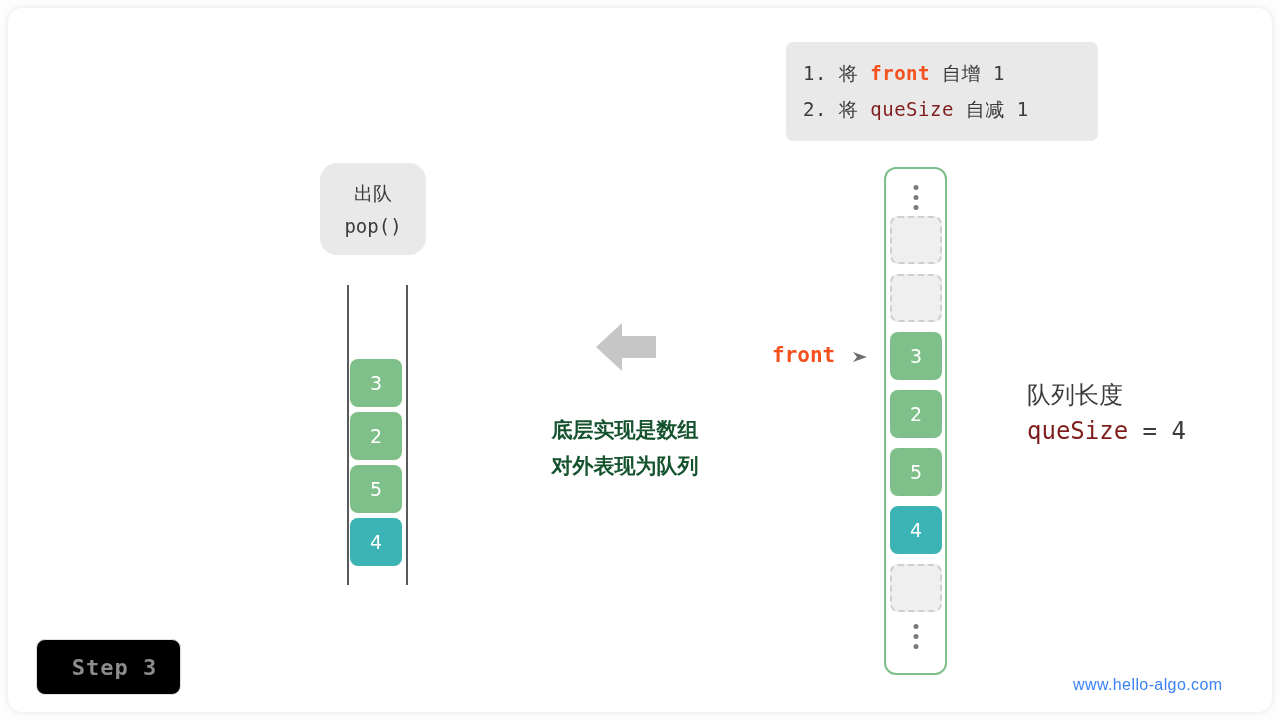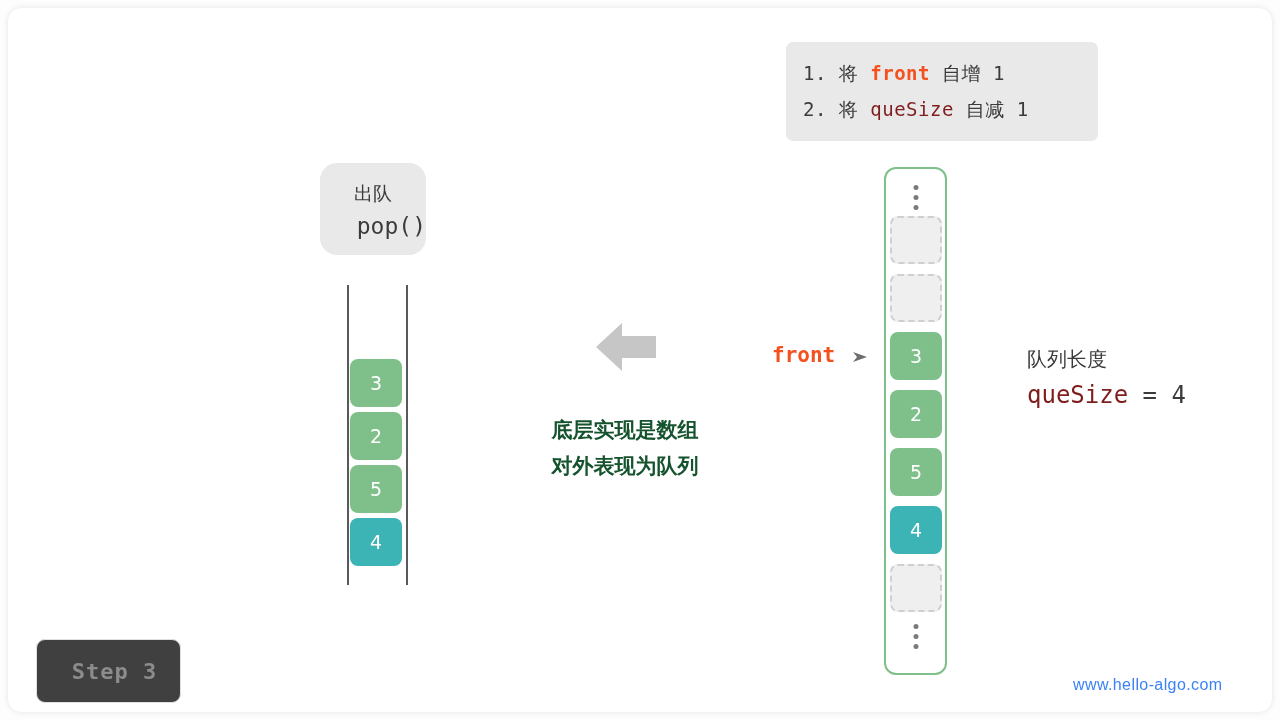--- a/index.html
+++ b/index.html
@@ -62,21 +62,21 @@
     height: 92px;
     background: #e9e9e9;
     border-radius: 17px;
     box-sizing: border-box;
     padding-top: 14px;
     text-align: center;
     color: #3b3b3b;
     line-height: 33px;
   }
   .poplabel .cn { font-family: "DejaVu Sans", sans-serif; font-size: 19px; }
-  .poplabel .fn { font-family: "DejaVu Sans Mono", monospace; font-size: 23px; text-align: right; }
+  .poplabel .fn { font-family: "DejaVu Sans Mono", monospace; font-size: 19px; }
 
   
   .rail {
     width: 2px;
     background: #58595b;
   }
   .rail-l { left: 347px; top: 285px; height: 300px; }
   .rail-r { left: 406px; top: 285px; height: 300px; }
 
   .cell {
@@ -163,30 +163,30 @@
     background: #7a7a7a;
   }
 
   
   .quesize {
     left: 1027px;
     top: 341px;
     color: #3b3b3b;
     line-height: 36px;
   }
-  .quesize .cn { font-family: "DejaVu Sans", sans-serif; font-size: 20px; }
+  .quesize .cn { font-family: "DejaVu Sans", sans-serif; font-size: 24px; margin-top: 36px; }
   .quesize .code { font-family: "DejaVu Sans Mono", monospace; font-size: 24px; }
 
   
   .stepbadge {
     left: 36px;
     top: 639px;
     width: 145px;
-    height: 64px;
-    background: #404040;
+    height: 56px;
+    background: #000000;
     border: 1px solid #e0e0e0;
     border-radius: 9px;
     box-sizing: border-box;
     display: flex;
     align-items: center;
     justify-content: center;
     color: #8c8c8c;
     font-family: "DejaVu Sans Mono", monospace;
     font-size: 22px;
     font-weight: bold;

